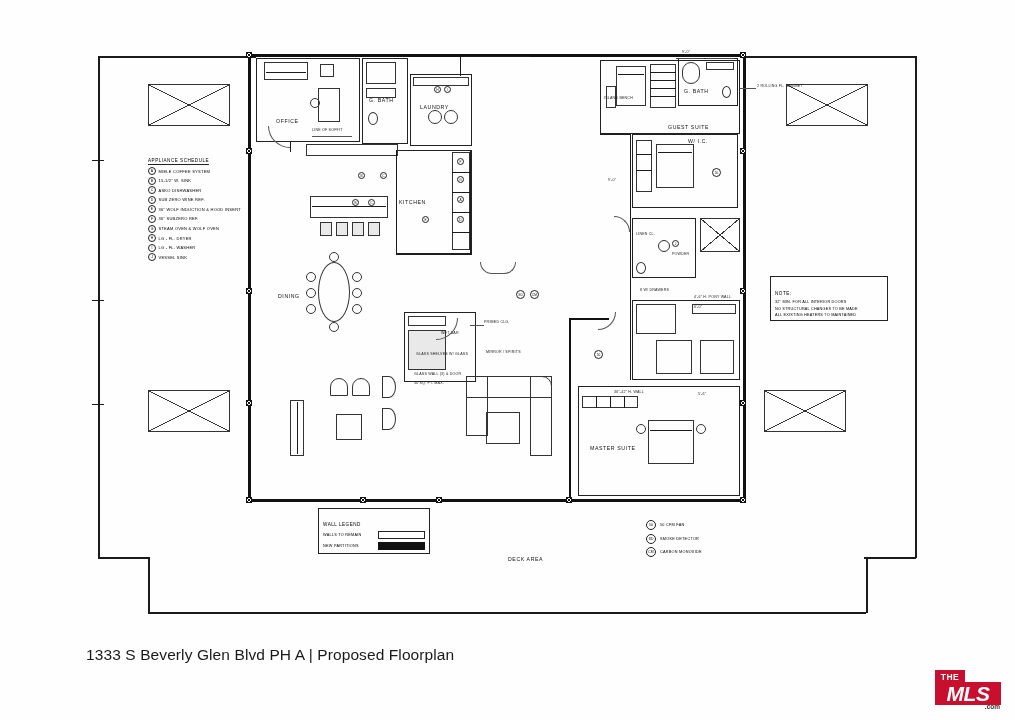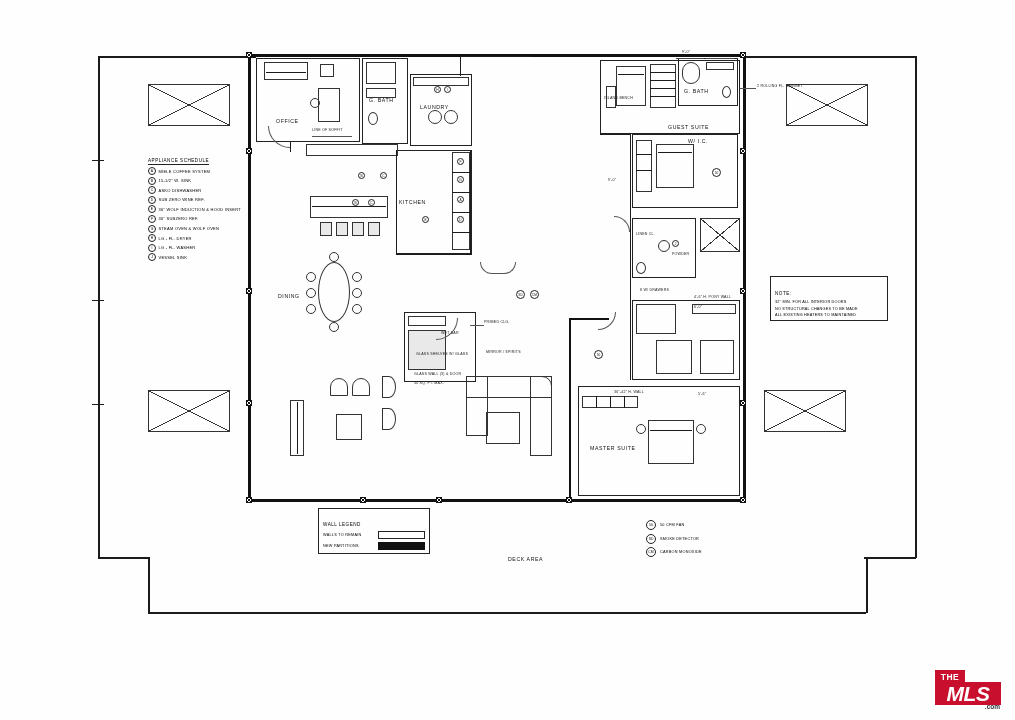--- a/index.html
+++ b/index.html
@@ -511,20 +511,21 @@
       <div class="stxt">SMOKE DETECTOR</div>
     </div>
     <div class="sym-row" style="margin-bottom:0;">
       <div class="sym">CM</div>
       <div class="stxt">CARBON MONOXIDE</div>
     </div>
   </div>
 
   <div class="lbl-room" style="left:508px; top:556px;">DECK AREA</div>
 
+  <div id="caption">1333 S Beverly Glen Blvd PH A | Proposed Floorplan</div>
 
   <div id="mls">
     <div class="mls-the">THE</div>
     <div class="mls-main">MLS</div>
     <div class="mls-com">.com</div>
   </div>
 
 </div>
 
 </body></html>

